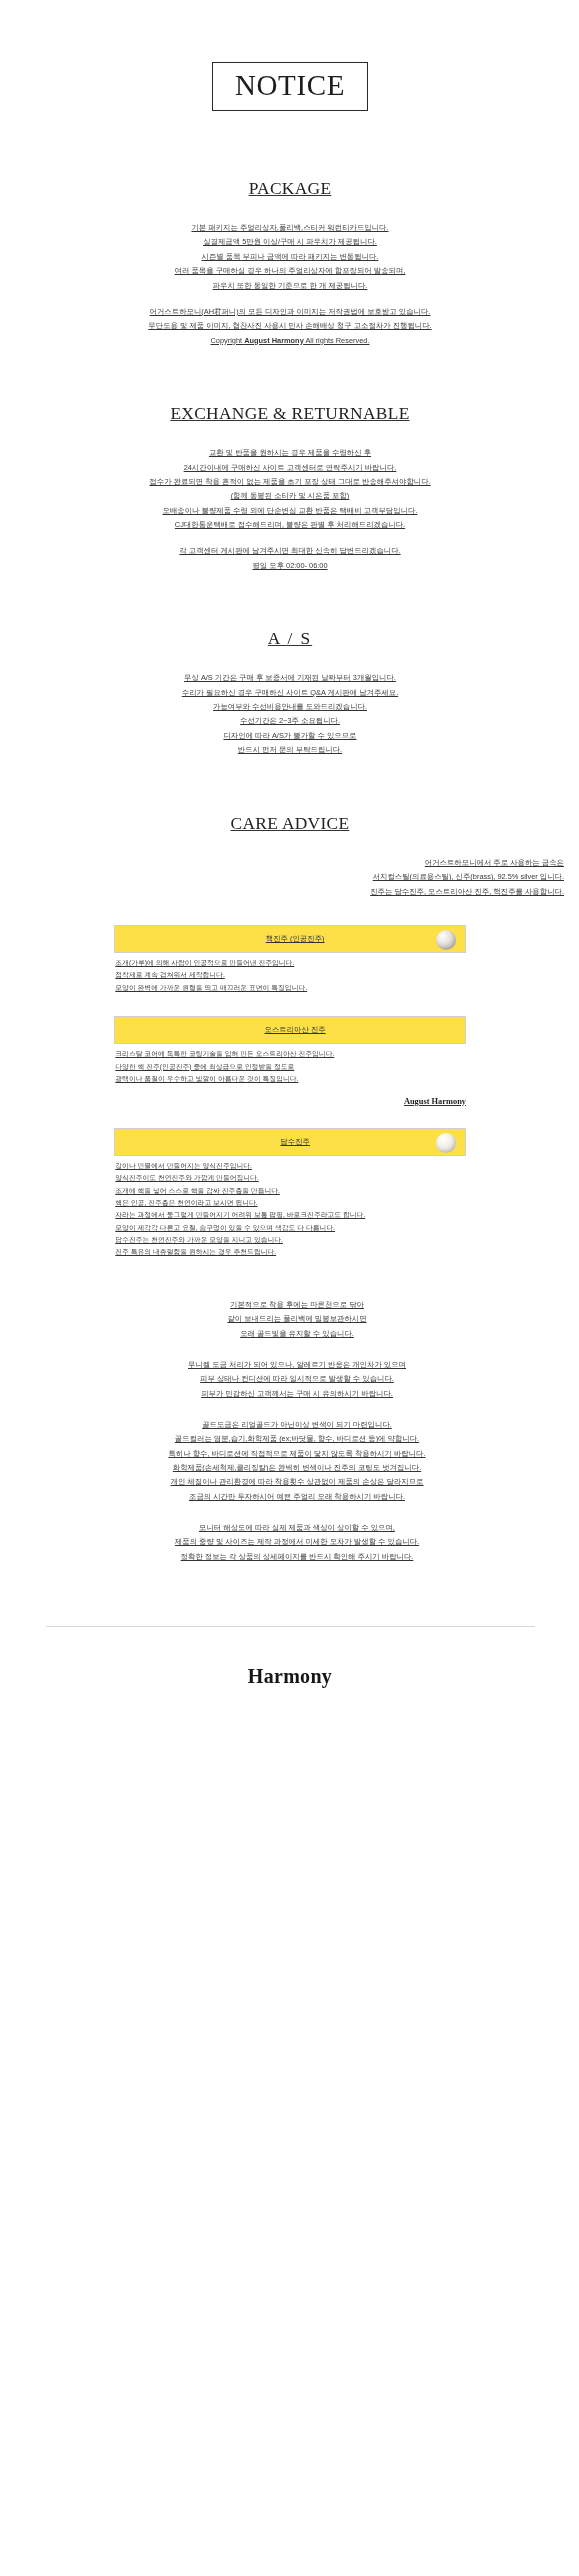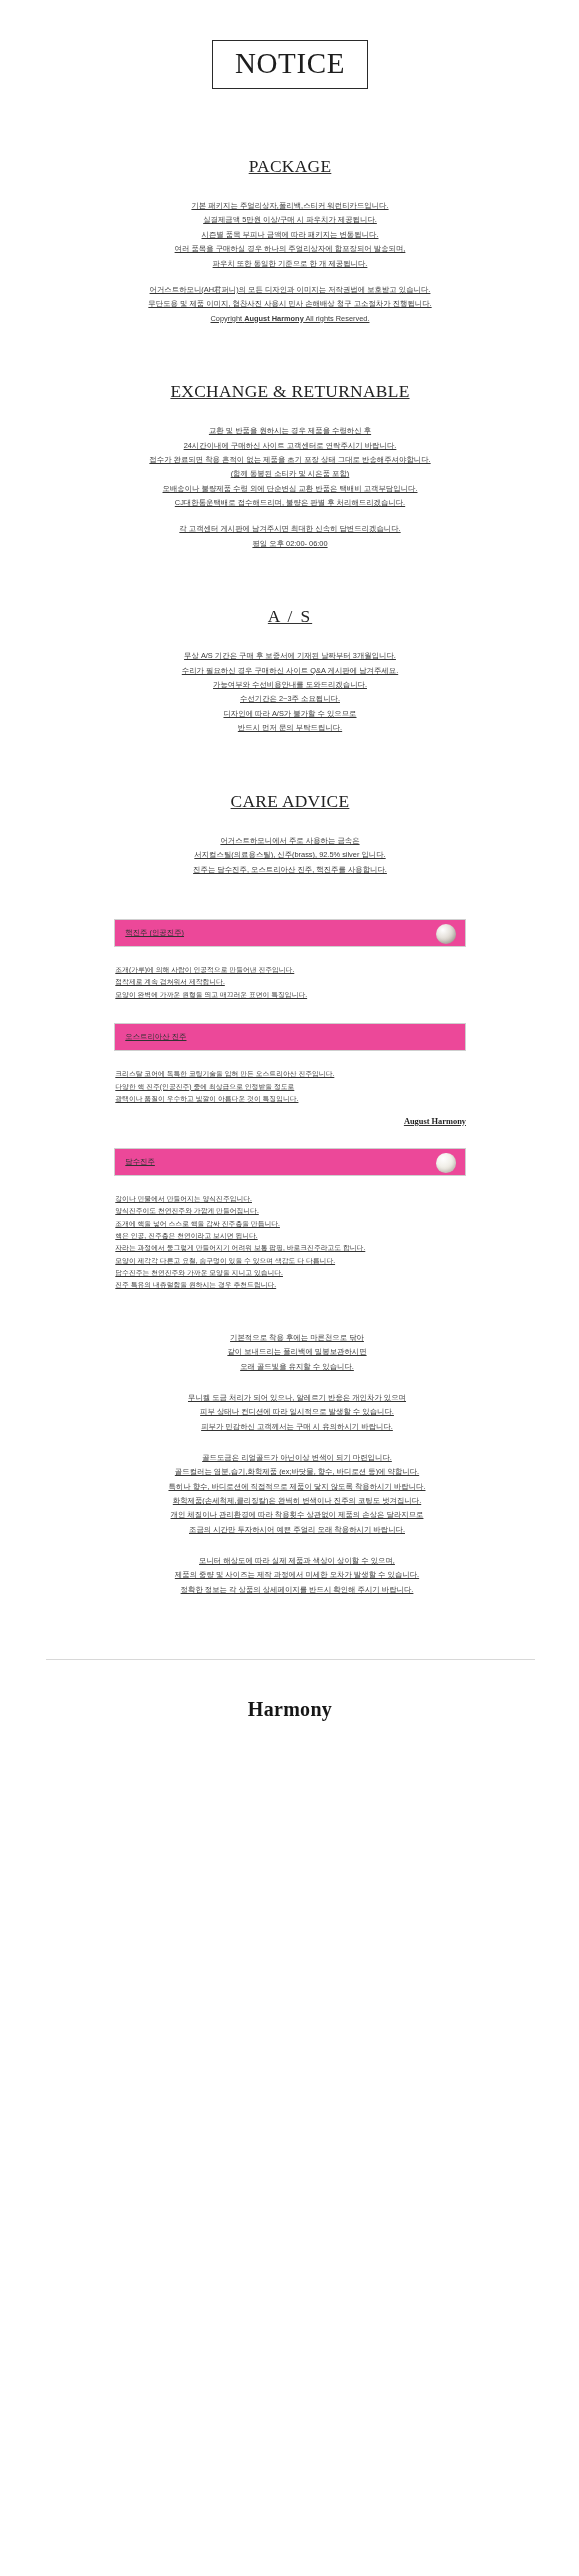--- a/index.html
+++ b/index.html
@@ -14,21 +14,21 @@
     font-family: "Liberation Sans", sans-serif;
     color: #333333;
     -webkit-font-smoothing: antialiased;
   }
   .page {
     width: 548px;
     min-height: 2576px;
     margin: 0 auto;
     background: #ffffff;
     position: relative;
-    padding-top: 40px;
+    padding-top: 62px;
   }
 
   
   .notice-wrap {
     display: flex;
     justify-content: center;
     margin-bottom: 67px;
   }
   .notice-box {
     border: 1.3px solid #2a2a2a;
@@ -64,42 +64,43 @@
     font-size: 7.4px;
     line-height: 1.95;
     color: #3a3a3a;
     margin: 0 0 11.6px 0;
   }
   .para:last-child { margin-bottom: 0; }
   .para .bold { font-weight: bold; }
 
   
   .care-intro {
-    text-align: center;
-    margin-bottom: 42px;
+    text-align: right;
+    margin-bottom: 26px;
   }
 
   
   .cards {
     width: 352px;
     margin: 0 auto;
   }
   .card {
     margin-bottom: 22px;
     text-align: left;
   }
   .card-head {
     position: relative;
     border: 0.6px solid #cfcfcf;
-    background: #ec4899;
+    background: #fde047;
     height: 28px;
     display: flex;
     align-items: center;
     padding-left: 10.3px;
-    margin-bottom: 17px;
+    margin-bottom: 4px;
+    justify-content: center;
   }
   .card-head .card-label {
     font-size: 7.4px;
     color: #333333;
   }
   .pearl {
     position: absolute;
     right: 9px;
     top: 3.9px;
     width: 20px;

